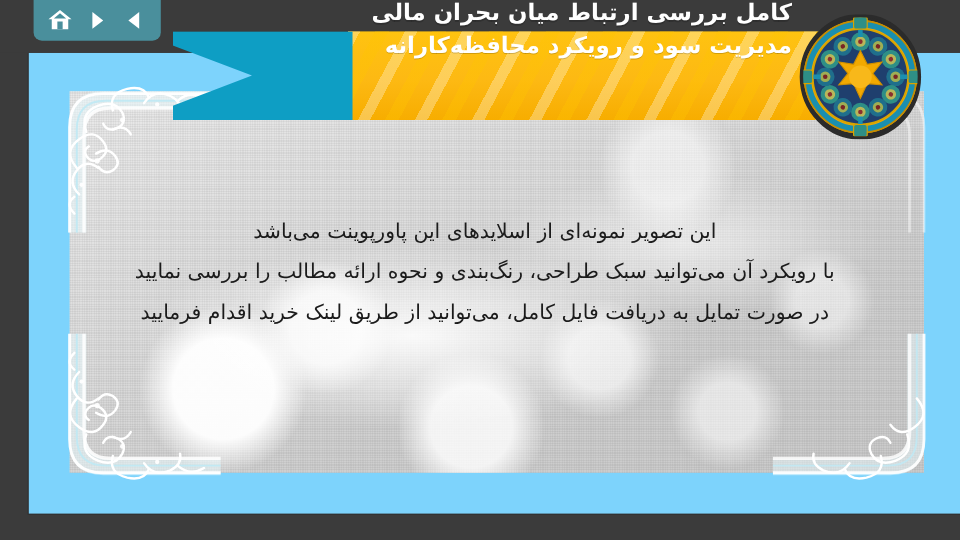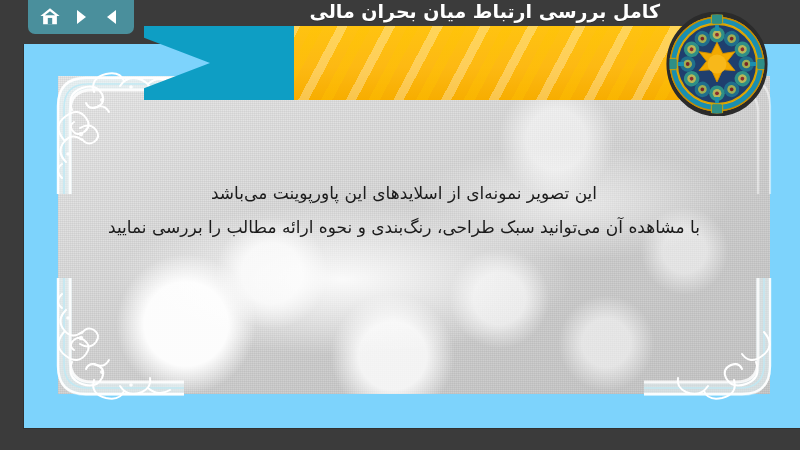--- a/index.html
+++ b/index.html
@@ -196,21 +196,22 @@
           <path d="M48,66 q-6,-16 10,-22 q14,-5 20,6 q4,9 -5,13 q-8,3 -11,-4"></path>
           <path d="M70,48 q-4,-14 12,-18 q14,-3 18,7"></path>
           <path d="M96,42 q8,-12 22,-6 q10,5 8,14"></path>
           <path d="M40,96 q-12,-14 2,-24 q12,-9 20,2"></path>
         </g>
       </g>
     </svg>
 
     <div class="body-text">
       <div class="body-line">این تصویر نمونه‌ای از اسلایدهای این پاورپوینت می‌باشد</div>
-      <div class="body-line">با مشاهده آن می‌توانید سبک طراحی، رنگ‌بندی و نحوه ارائه مطالب را بررسی نمایید</div>
+      <div class="body-line">با رویکرد آن می‌توانید سبک طراحی، رنگ‌بندی و نحوه ارائه مطالب را بررسی نمایید</div>
+      <div class="body-line">در صورت تمایل به دریافت فایل کامل، می‌توانید از طریق لینک خرید اقدام فرمایید</div>
     </div>
   </div>
 
   <div class="topbar"></div>
 
   <div class="navpill">
     <div class="navbtn">
       <svg width="20" height="20" viewBox="0 0 20 20">
         <path d="M14 3 L5 10 L14 17 Z" fill="#ffffff"></path>
       </svg>
@@ -231,20 +232,21 @@
 
   <div class="banner">
     <div class="banner-body"></div>
     <div class="banner-tail">
       <div class="banner-tail-inner"></div>
     </div>
   </div>
 
   <div class="title-block">
     <div class="title-line">کامل بررسی ارتباط میان بحران مالی</div>
+    <div class="title-line">مدیریت سود و رویکرد محافظه‌کارانه</div>
   </div>
 
   <svg class="medallion" viewBox="0 0 110 110">
     <defs>
       <clipPath id="medclip">
           <ellipse cx="55" cy="55" rx="52" ry="54"></ellipse>
         </clipPath>
     </defs>
     <ellipse cx="55" cy="55" rx="52" ry="54" fill="#2b2b2b"></ellipse>
     <g clip-path="url(#medclip)">

